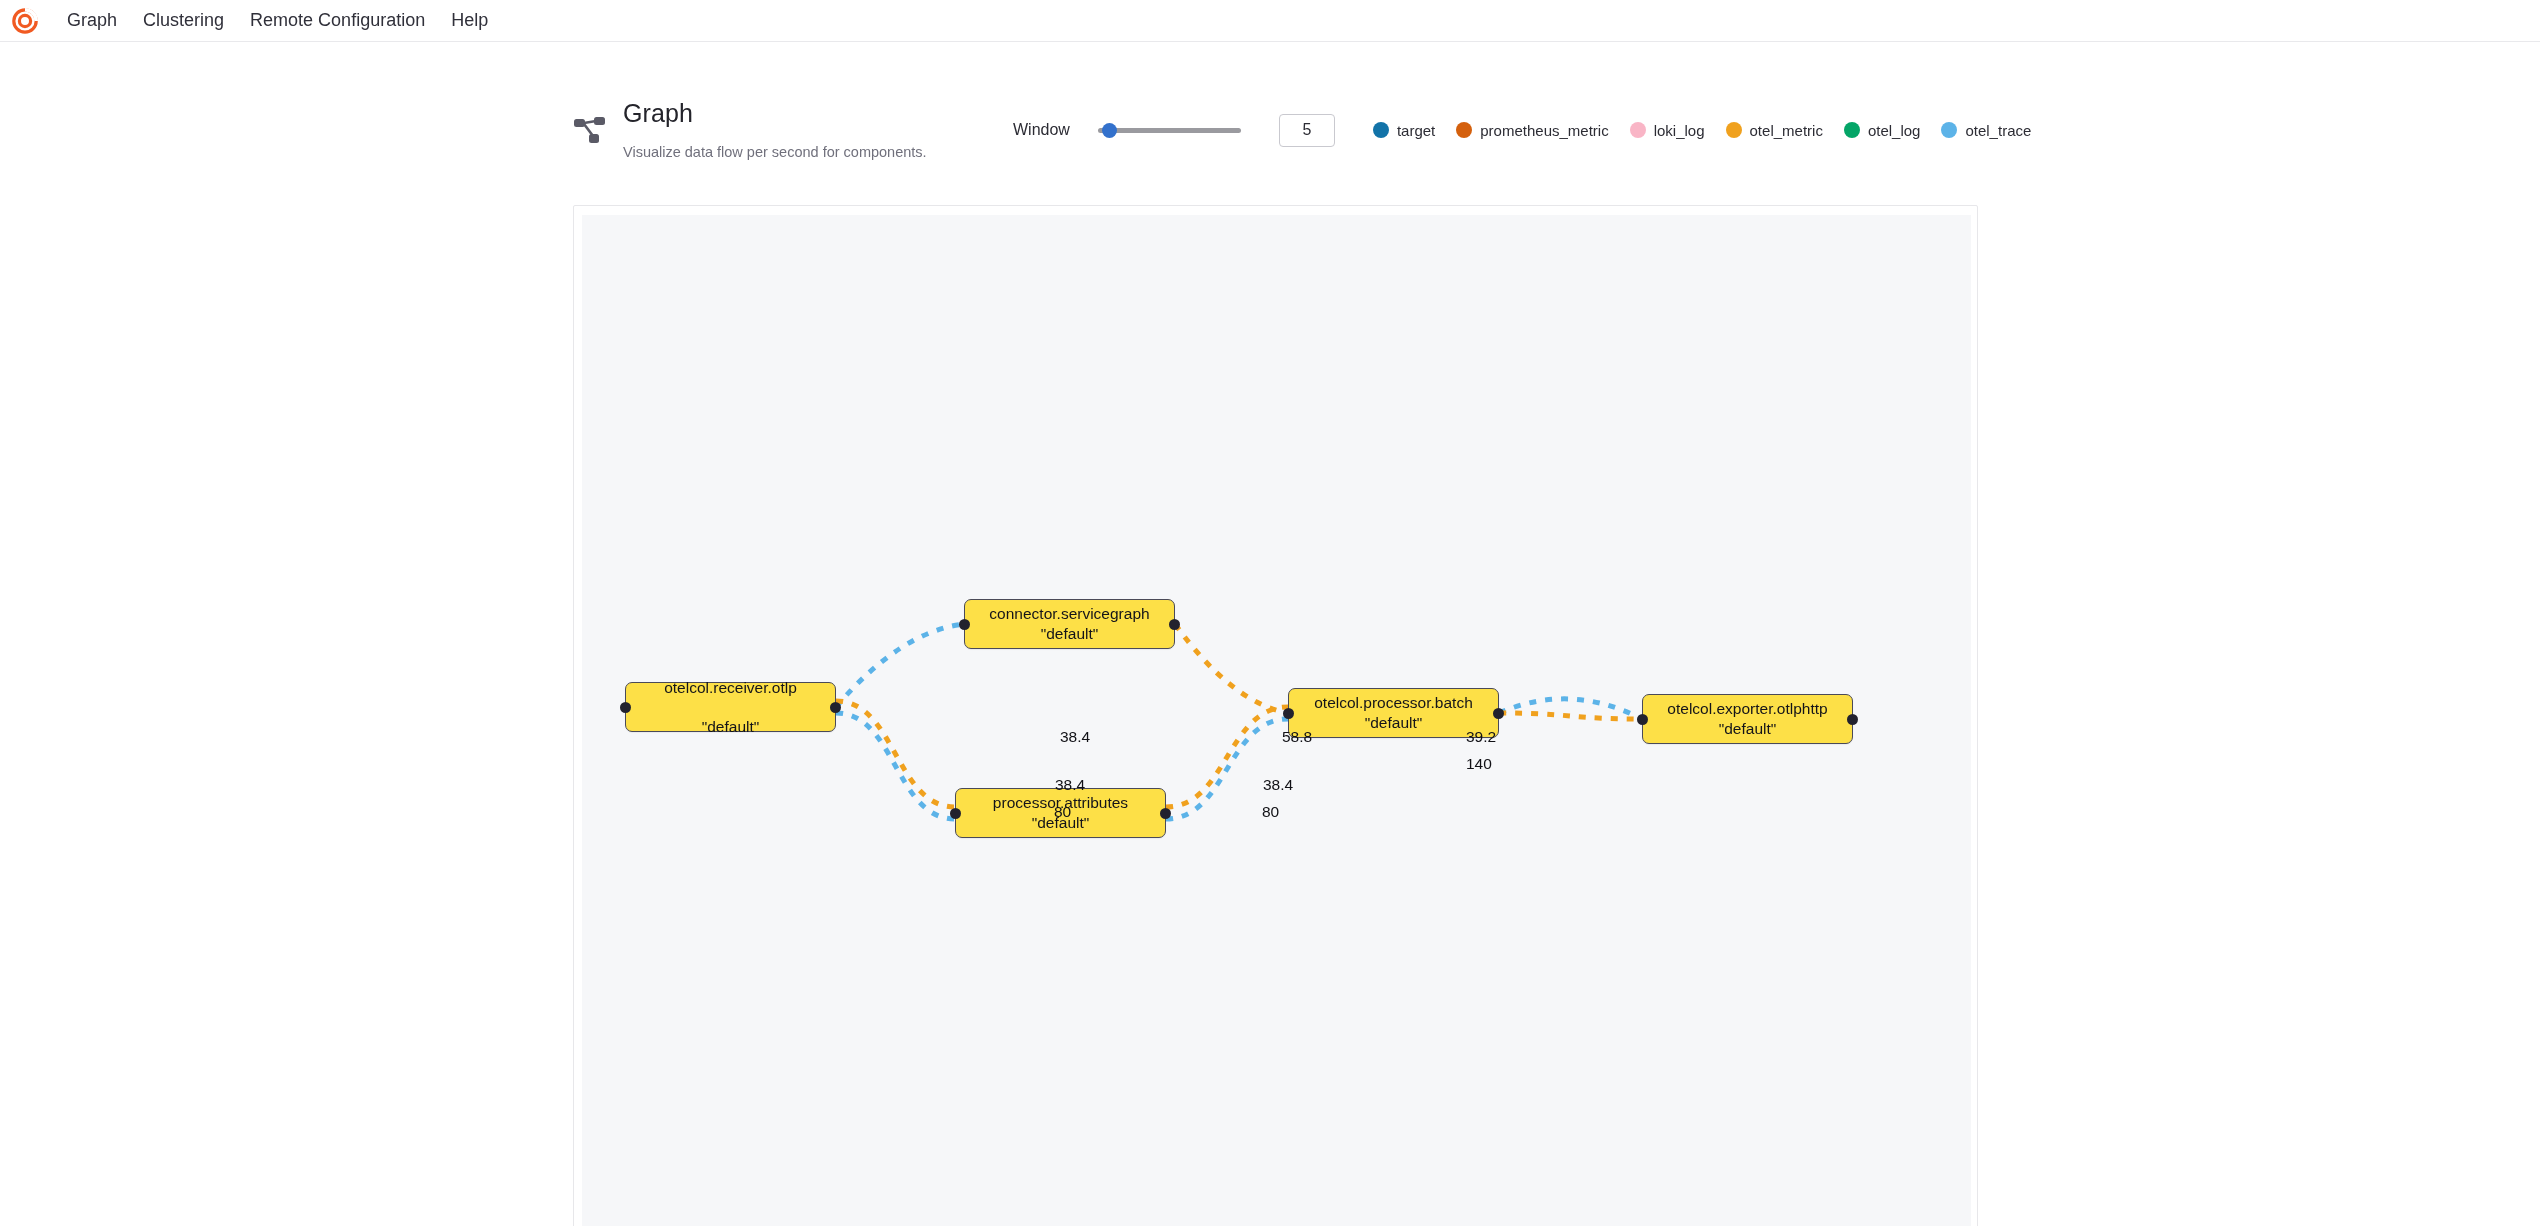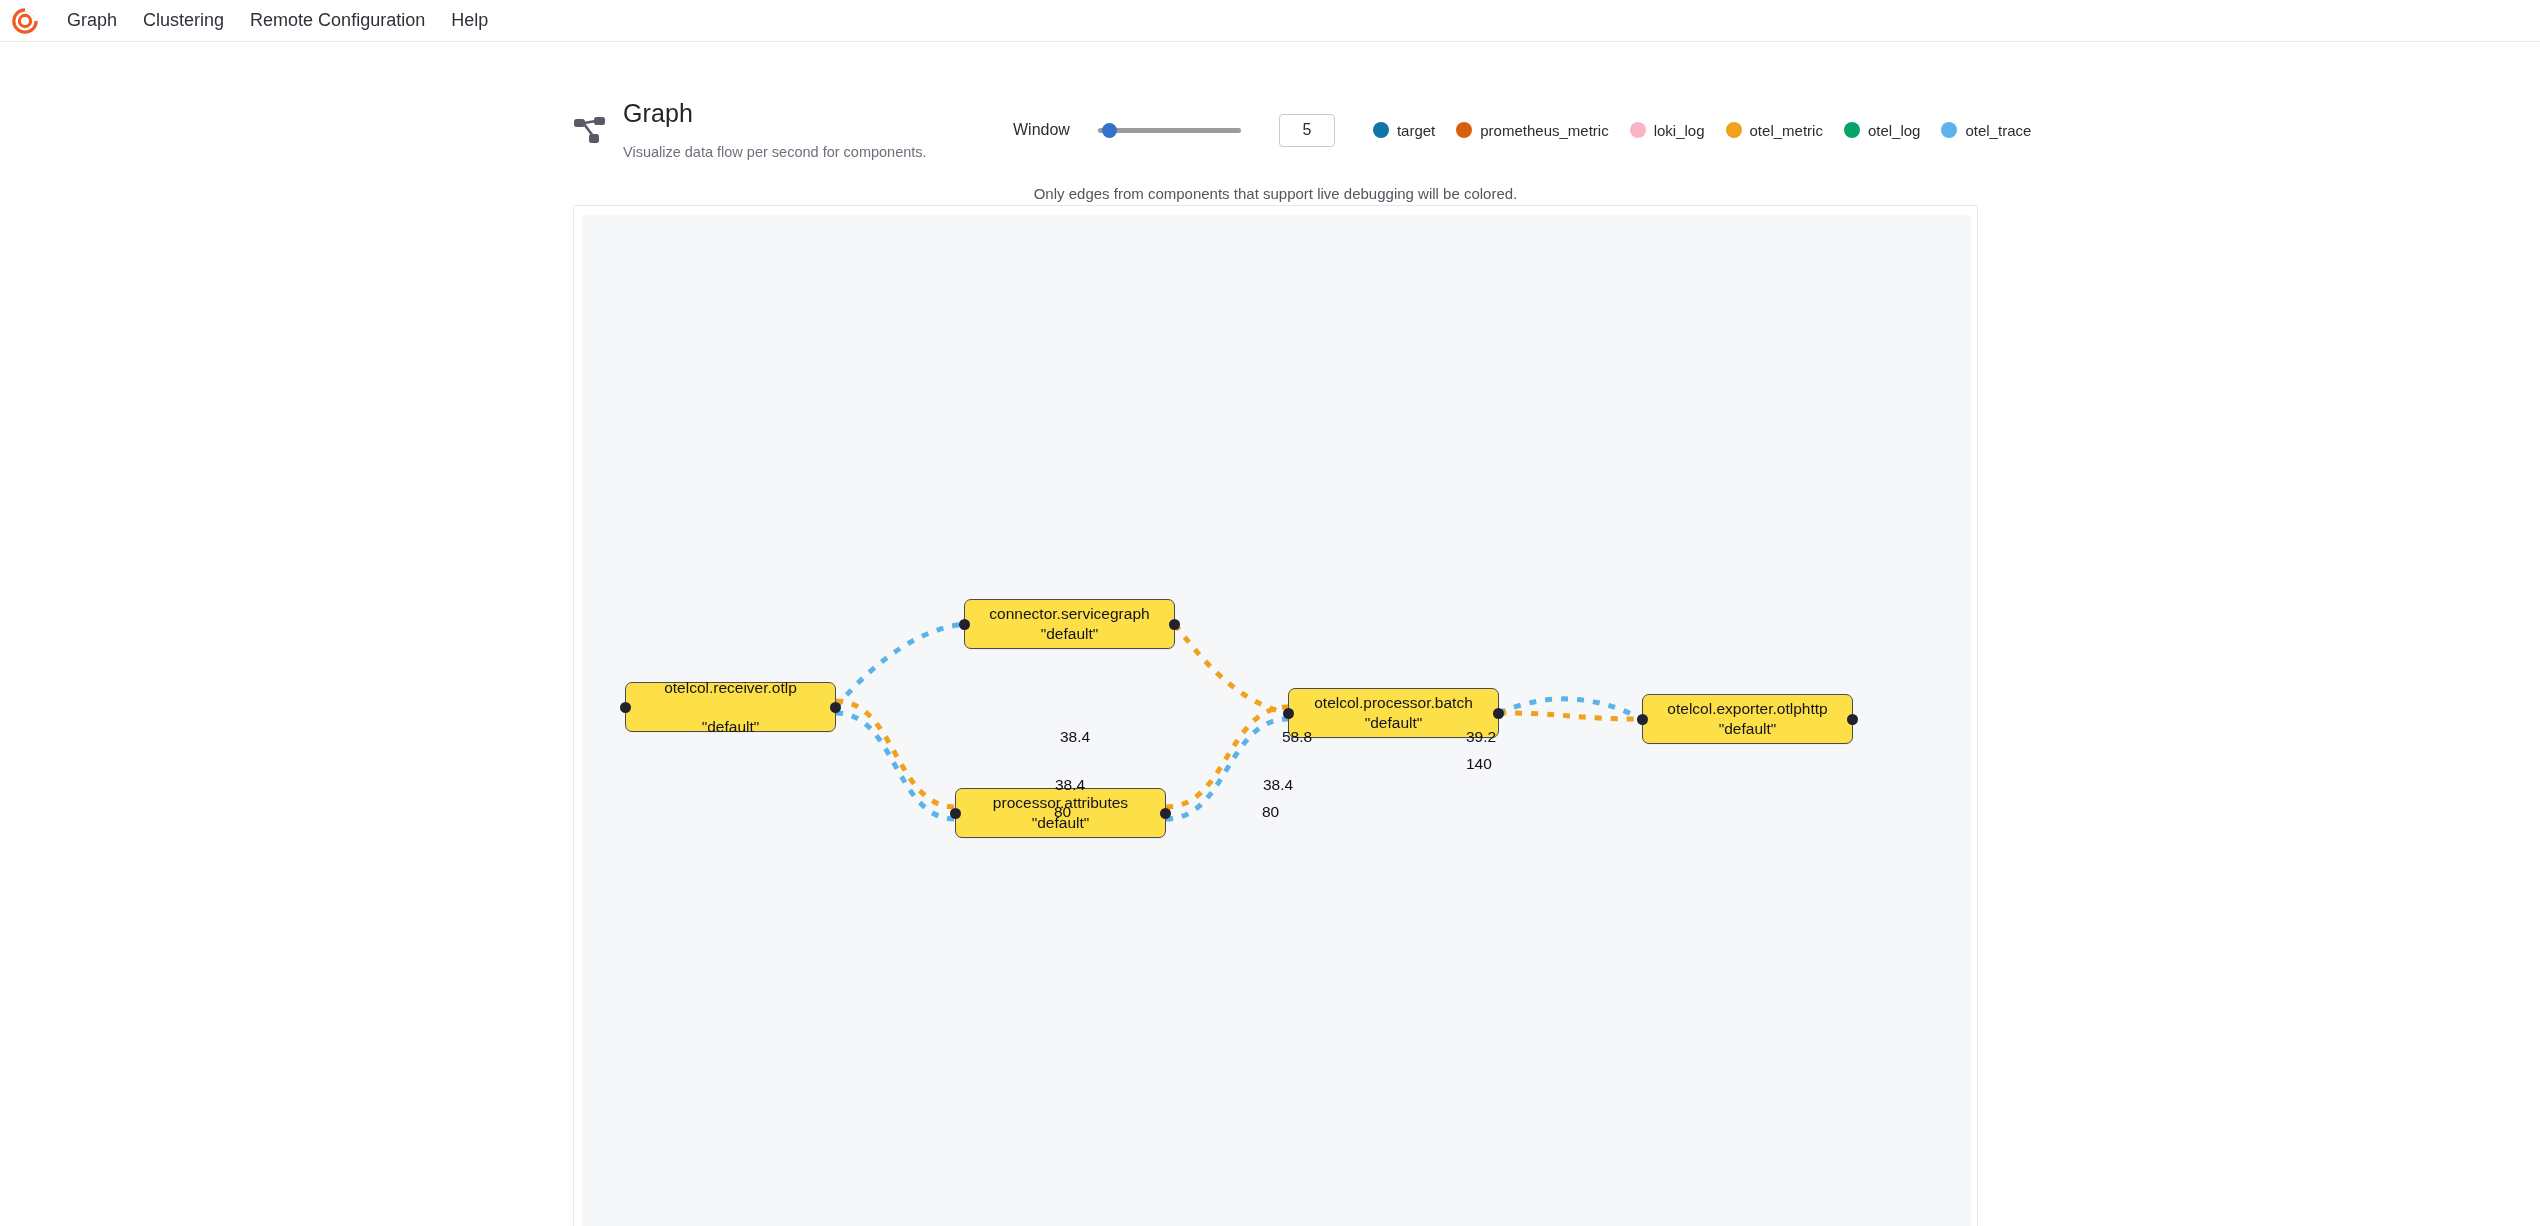--- a/index.html
+++ b/index.html
@@ -256,21 +256,20 @@
           <span class="legend-label">otel_log</span>
         </div>
         <div class="legend-item">
           <span class="legend-dot" style="background:#5cb3e8"></span>
           <span class="legend-label">otel_trace</span>
         </div>
       </div>
     </div>
   </div>
 
-  <div class="note">Only edges from components that support live debugging will be colored.</div>
 
   <div class="canvas-card">
     <div class="flow-area">
 
       <svg class="edges-svg" viewBox="0 0 1389 1040">
         <g id="edge-paths">
             <path d="M 254 492 Q 318 416.5 382 409" fill="none" stroke="#5cb3e8" stroke-width="5" stroke-dasharray="7 9" stroke-linecap="butt"></path>
             <path d="M 254 498 C 313.5 498, 313.5 604, 373 604" fill="none" stroke="#5cb3e8" stroke-width="5" stroke-dasharray="7 9" stroke-linecap="butt"></path>
             <path d="M 254 486 C 313.5 486, 313.5 592, 373 592" fill="none" stroke="#f0a11e" stroke-width="5" stroke-dasharray="7 9" stroke-linecap="butt"></path>
             <path d="M 593 409 Q 649.5 487.5 706 498" fill="none" stroke="#f0a11e" stroke-width="5" stroke-dasharray="7 9" stroke-linecap="butt"></path>

